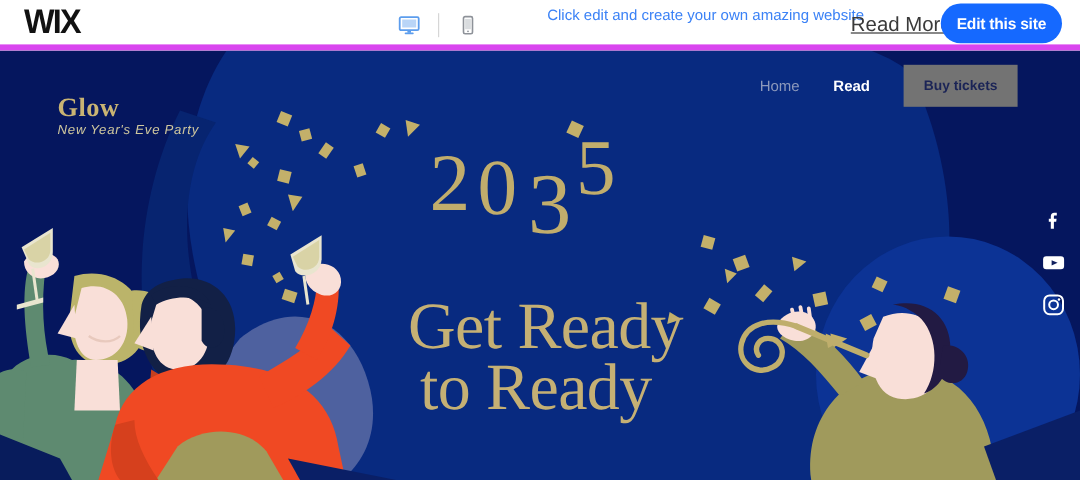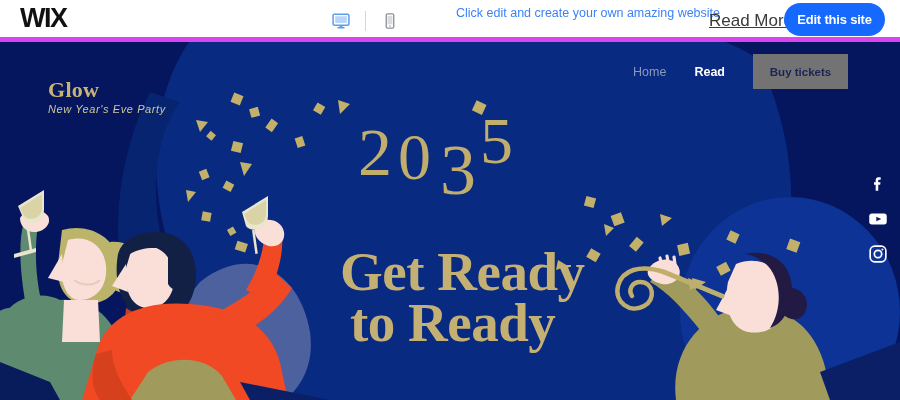--- a/index.html
+++ b/index.html
@@ -94,21 +94,21 @@
   }
   .year span { position:absolute; line-height:1; }
   .y2 { left:6px;  top:24px; font-size:68px; }
   .y0 { left:46px; top:30px; font-size:66px; }
   .y3 { left:88px; top:40px; font-size:72px; }
   .y5 { left:128px; top:14px; font-size:66px; }
 
   .headline {
     position:absolute; left:340px; top:205px; z-index:18;
     font-family:"Liberation Serif", serif;
-    font-weight:700; font-size:55px; line-height:0.92;
+    font-weight:400; font-size:55px; line-height:0.92;
     color:#c5b074; letter-spacing:-0.5px;
   }
   .headline .l2 { display:block; padding-left:10px; }
   .subhead {
     position:absolute; left:338px; top:322px; z-index:18;
     font-family:"Liberation Sans", sans-serif;
     font-weight:700; font-size:15.5px; letter-spacing:0.6px;
     color:#bfa96d;
   }
 

